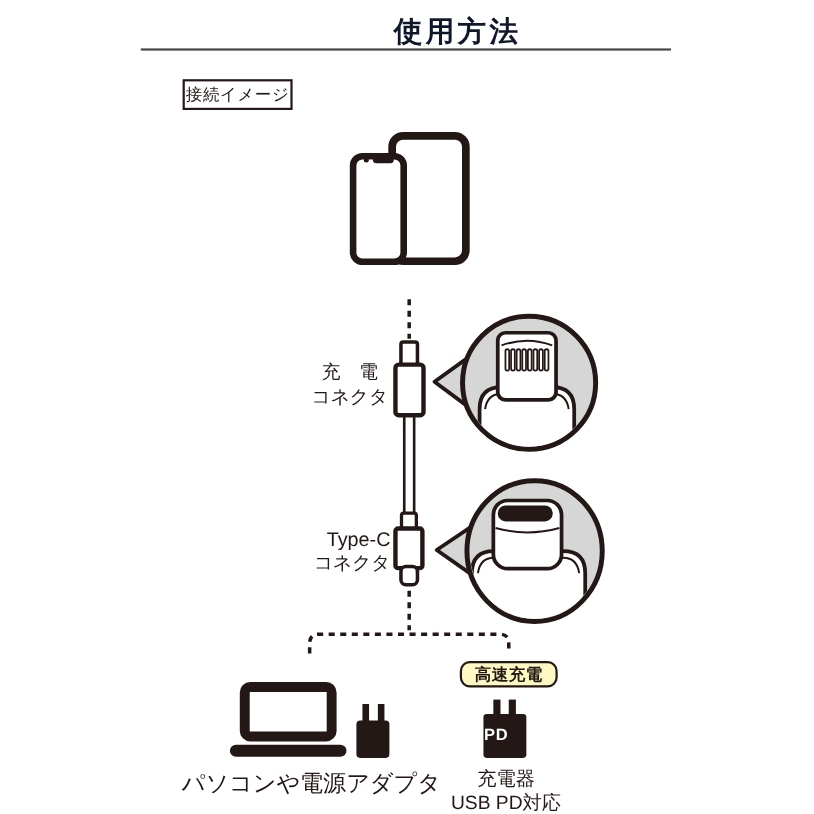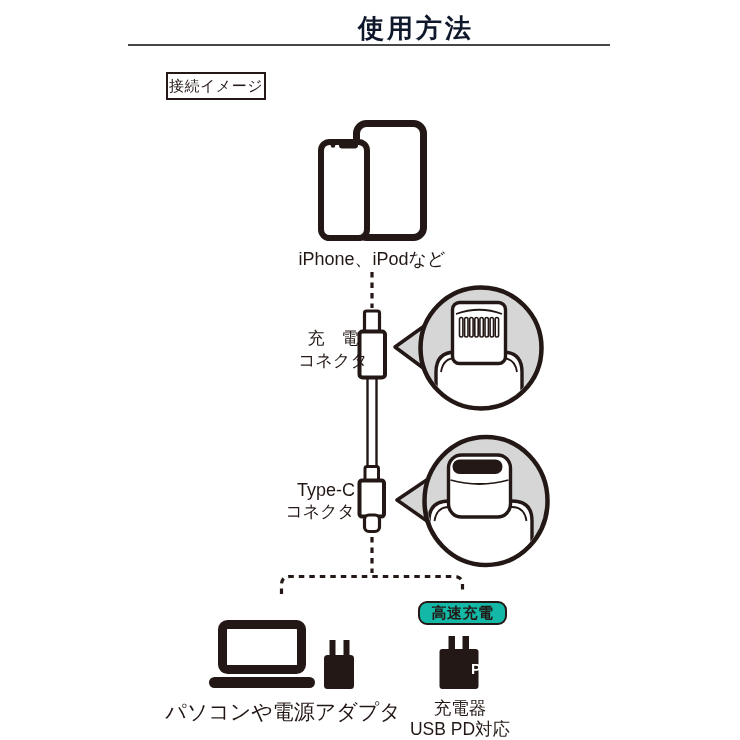--- a/index.html
+++ b/index.html
@@ -15,31 +15,31 @@
   }
   .title-rule{left:128px;top:44px;width:482px;height:2px;background:#474747;}
   .section-box{
     left:143px;top:72px;width:100px;height:28px;
     border:2px solid #231815;display:flex;align-items:center;justify-content:center;
     font-size:15px;letter-spacing:0.5px;box-sizing:border-box;background:#fff;margin-left:23px;
   }
   .caption{font-size:18px;color:#231815;text-align:center;}
   .devices-caption{left:222px;top:247px;width:300px;}
   .conn-label{width:74px;text-align:center;line-height:22px;font-size:17px;}
-  .charge-label{left:281px;top:328px;margin-left:15px;}
+  .charge-label{left:281px;top:328px;}
   .typec-label{left:281px;top:479px;text-align:right;}
   .typec-label .latin{font-size:18px;}
   .fast-badge{
     left:418px;top:601px;width:89px;height:24px;box-sizing:border-box;
-    border:2.5px solid #231815;border-radius:9px;background:#14b8a6;
+    border:2.5px solid #231815;border-radius:9px;background:#fef9c3;
     display:flex;align-items:center;justify-content:center;
     font-size:15px;font-weight:bold;letter-spacing:0.5px;
   }
   .pd-text{
-    left:463px;top:660px;width:38px;text-align:center;
+    left:432px;top:660px;width:38px;text-align:center;
     color:#ffffff;font-size:15px;font-weight:bold;letter-spacing:0.5px;
   }
   .pc-caption{left:133px;top:698px;width:300px;font-size:21px;}
   .pd-caption{left:360px;top:698px;width:200px;font-size:17.5px;line-height:21px;}
   svg{position:absolute;left:0;top:0;}
 </style>
 </head>
 <body>
 
 <div id="canvas">
@@ -128,21 +128,20 @@
       <rect x="324" y="655" width="30" height="34" rx="3.5"></rect>
     </g>
 
     <g fill="#231815">
       <rect x="448.5" y="636" width="6.5" height="15"></rect>
       <rect x="462.5" y="636" width="6.5" height="15"></rect>
       <rect x="439.5" y="649" width="39" height="40" rx="3"></rect>
     </g>
   </svg>
 
-  <div class="abs caption devices-caption">iPhone、iPodなど</div>
 
   <div class="abs conn-label charge-label">
     <div>充　電</div>
     <div>コネクタ</div>
   </div>
 
   <div class="abs conn-label typec-label">
     <div class="latin">Type-C</div>
     <div>コネクタ</div>
   </div>

